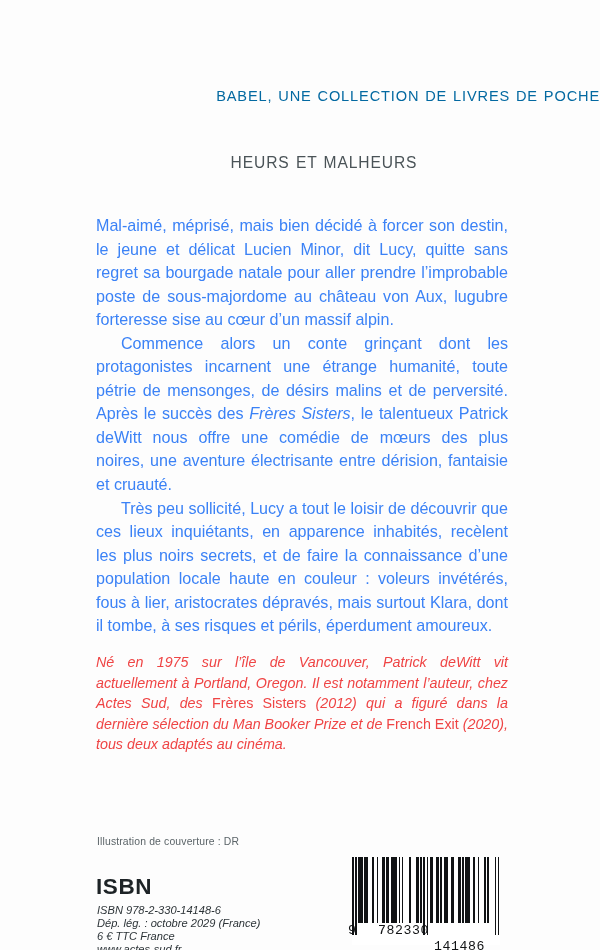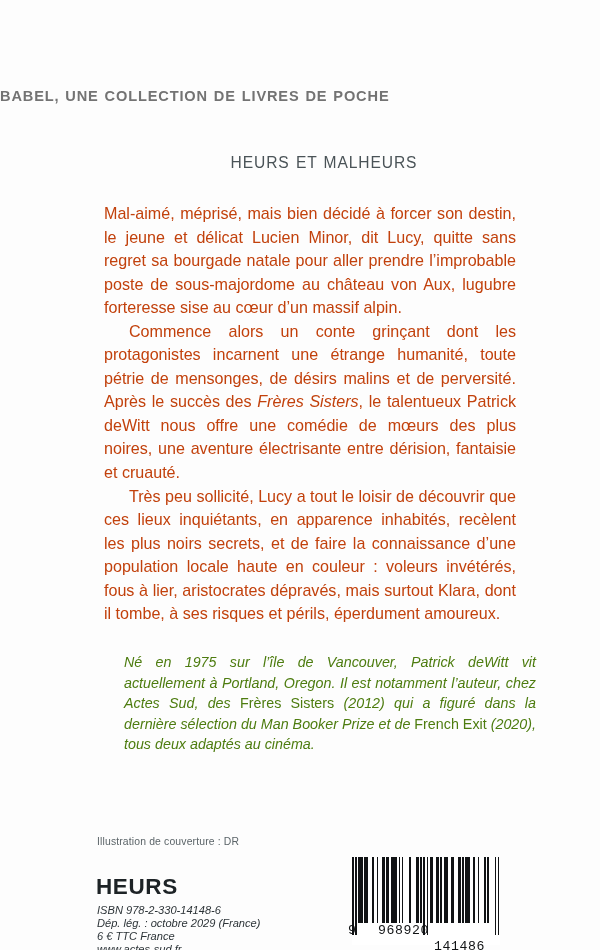--- a/index.html
+++ b/index.html
@@ -21,25 +21,25 @@
     background: #fdfdfd;
     padding: 0;
   }
 
   
   .collection-header {
     position: absolute;
     top: 88px;
     left: 0;
     right: 0;
-    text-align: left;
+    text-align: right;
     font-size: 14.6px;
     letter-spacing: 0.85px;
-    color: #737373;
-    font-weight: 700;
+    color: #0369a1;
+    font-weight: 400;
     word-spacing: 1px;
   }
 
   
   .title-block {
     position: absolute;
     top: 152px;
     left: 0;
     right: 0;
     text-align: center;
@@ -47,49 +47,47 @@
     font-size: 15.6px;
     letter-spacing: 0.9px;
     line-height: 21px;
     word-spacing: 1px;
   }
   .title-line { display: block; padding-left: 48px; }
 
   
   .blurb {
     position: absolute;
-    top: 202px;
+    top: 214px;
     left: 96px;
     width: 412px;
-    color: #c2410c;
+    color: #3b82f6;
     font-size: 16.1px;
     line-height: 23.55px;
     text-align: justify;
     text-justify: inter-word;
-    margin-left: 8px;
   }
   .blurb p {
     margin: 0;
     text-indent: 1.55em;
   }
   .blurb p.first { text-indent: 0; }
   .blurb em { font-style: italic; }
 
   
   .bio {
     position: absolute;
     top: 652px;
     left: 96px;
     width: 412px;
-    color: #4d7c0f;
+    color: #ef4444;
     font-size: 14.3px;
     line-height: 20.6px;
     text-align: justify;
     font-style: italic;
-    margin-left: 28px;
   }
   .bio p { margin: 0; }
   .bio .roman { font-style: normal; }
 
   
   .credit {
     position: absolute;
     top: 836px;
     left: 97px;
     font-size: 10.4px;
@@ -178,21 +176,21 @@
     <p><span>Commence alors un conte grinçant dont les protagonistes incarnent une étrange humanité, toute pétrie de mensonges, de désirs malins et de perversité. Après le succès des </span><em>Frères Sisters</em><span>, le talentueux Patrick deWitt nous offre une comédie de mœurs des plus noires, une aventure électrisante entre dérision, fantaisie et cruauté.</span></p>
     <p>Très peu sollicité, Lucy a tout le loisir de découvrir que ces lieux inquiétants, en apparence inhabités, recèlent les plus noirs secrets, et de faire la connaissance d’une population locale haute en couleur : voleurs invétérés, fous à lier, aristocrates dépravés, mais surtout Klara, dont il tombe, à ses risques et périls, éperdument amoureux.</p>
   </div>
 
   <div class="bio">
     <p><span>Né en 1975 sur l’île de Vancouver, Patrick deWitt vit actuellement à Portland, Oregon. Il est notamment l’auteur, chez Actes Sud, des </span><span class="roman">Frères Sisters</span><span> (2012) qui a figuré dans la dernière sélection du Man Booker Prize et de </span><span class="roman">French Exit</span><span> (2020), tous deux adaptés au cinéma.</span></p>
   </div>
 
   <div class="credit">Illustration de couverture : DR</div>
 
-  <div class="imprint">HEURS</div>
+  <div class="imprint">ISBN</div>
 
   <div class="colophon">
     <div>ISBN 978-2-330-14148-6</div>
     <div>Dép. lég. : octobre 2029 (France)</div>
     <div class="price">6 € TTC France</div>
     <div>www.actes-sud.fr</div>
   </div>
 
   <div class="barcode-wrap">
     <div class="barcode-bars" id="barcode-bars">
@@ -251,18 +249,18 @@
         <span style="width: 1.55789px; background: rgb(17, 19, 21);"></span>
         <span class="w" style="width: 1.55789px; background: transparent;"></span>
         <span style="width: 1.55789px; background: rgb(17, 19, 21);"></span>
         <span class="w" style="width: 6.23158px; background: transparent;"></span>
         <span class="guard" style="width: 1.55789px; background: rgb(17, 19, 21);"></span>
         <span class="w guard" style="width: 1.55789px; background: transparent;"></span>
         <span class="guard" style="width: 1.55789px; background: rgb(17, 19, 21);"></span>
       </div>
     <div class="barcode-digits">
       <span class="bc-lead">9</span>
-      <span class="bc-left">968920</span>
+      <span class="bc-left">782330</span>
       <span class="bc-right">141486</span>
     </div>
   </div>
 
 </div>
 
 </body></html>

